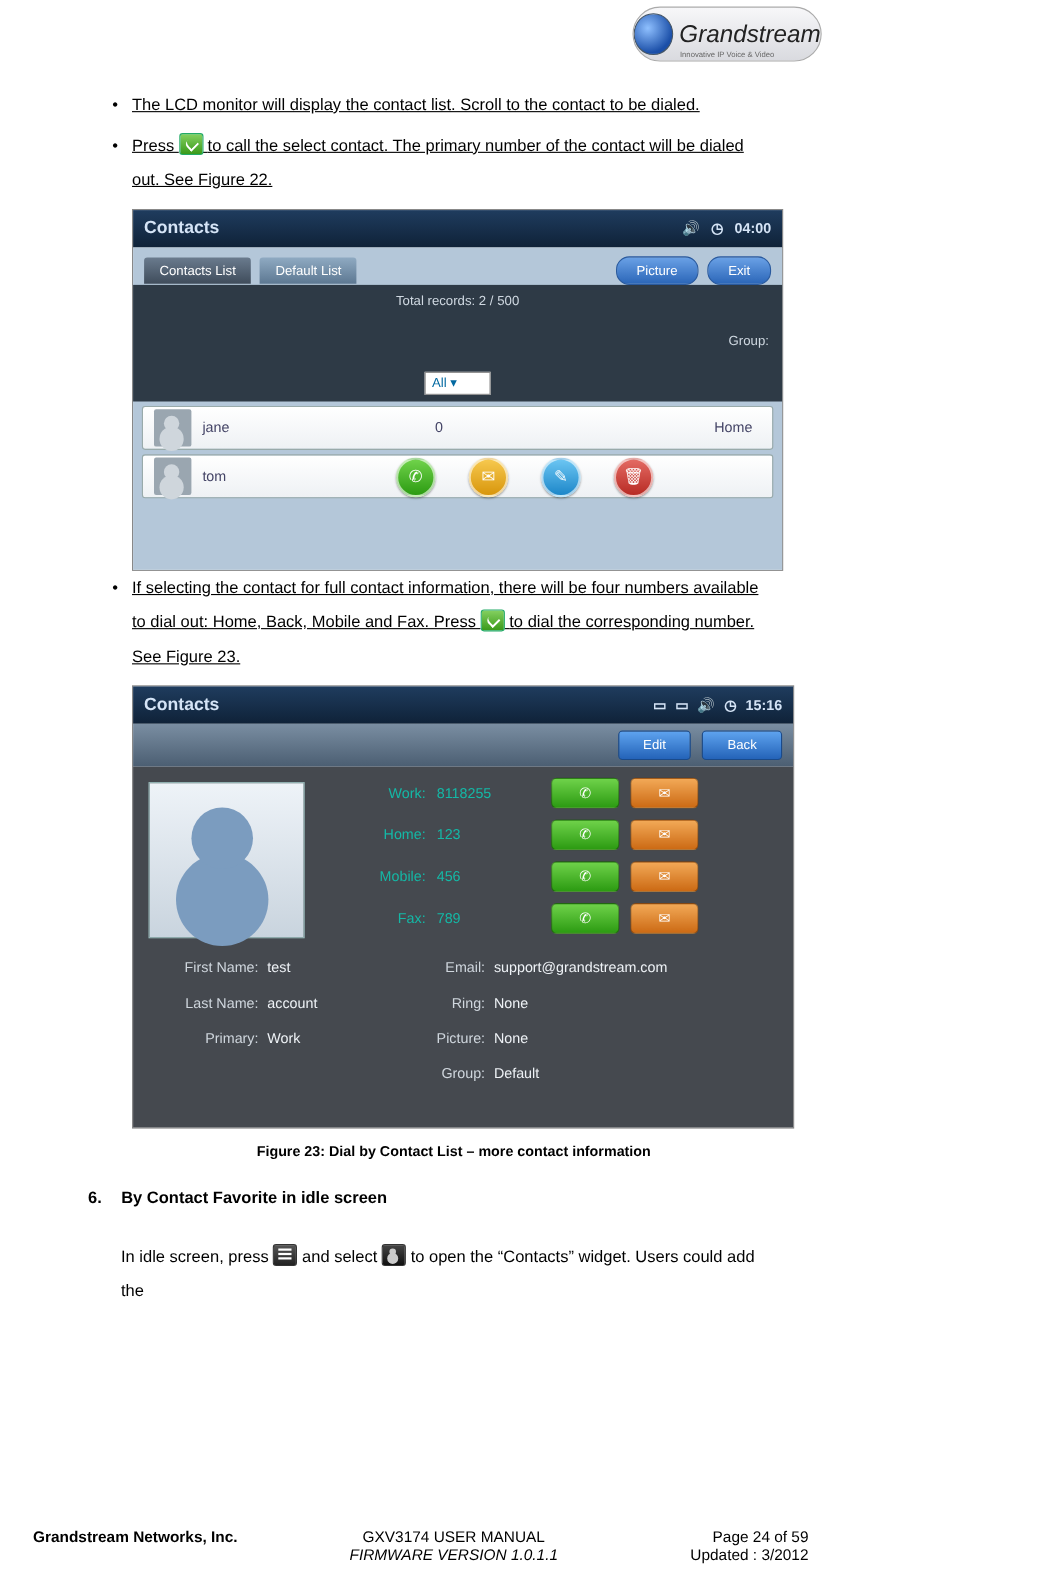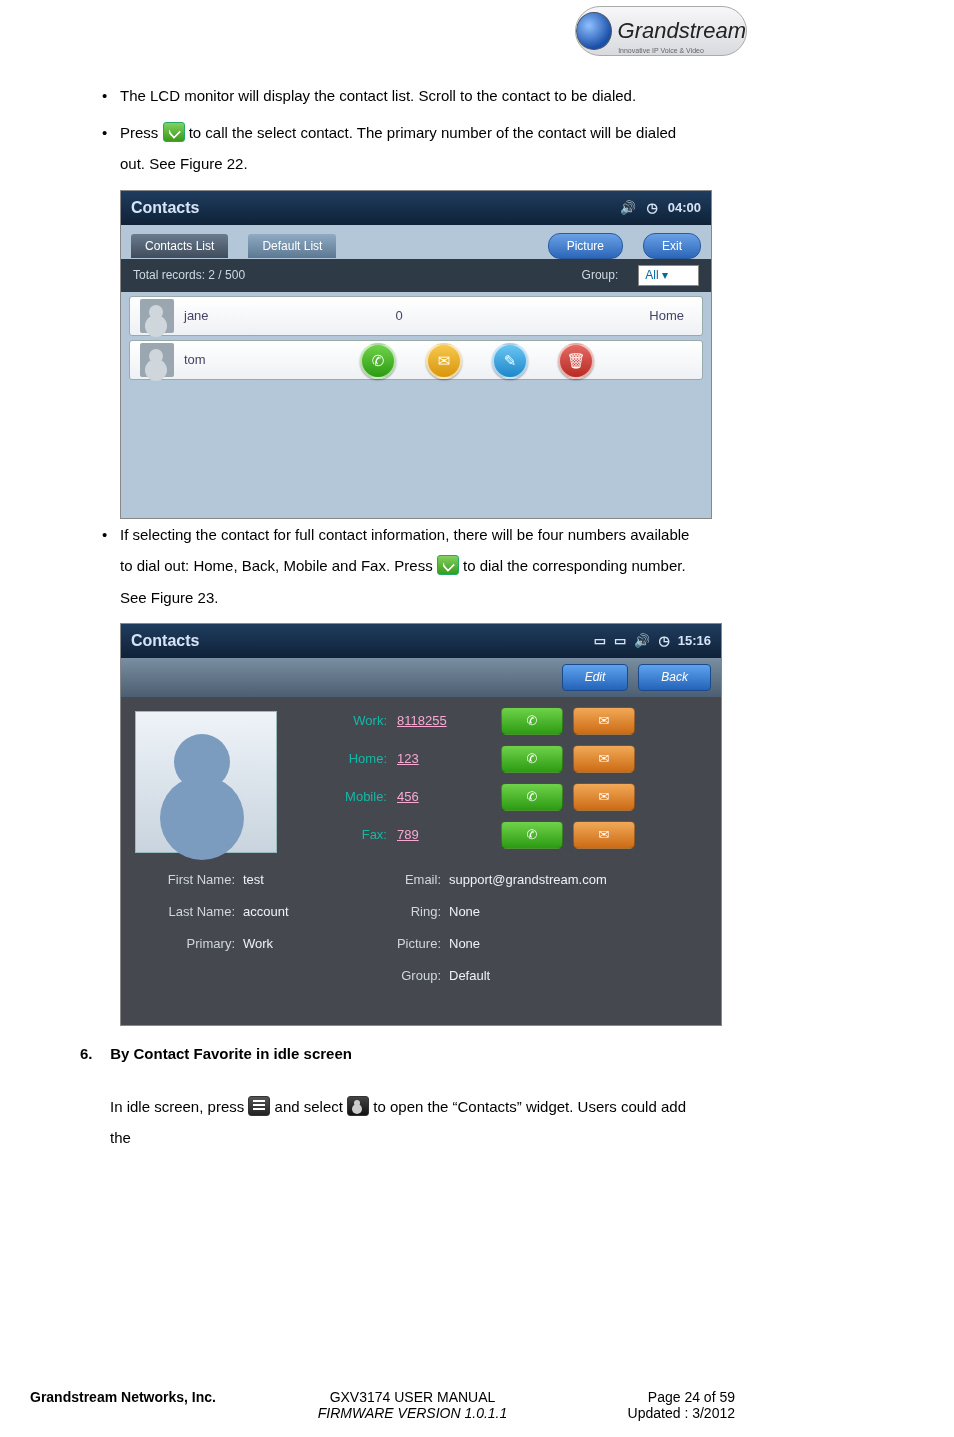--- a/index.html
+++ b/index.html
@@ -52,20 +52,21 @@
 
   .content {
     margin-top: 66px;
     padding: 0 30px 0 90px;
     line-height: 1.38;
   }
   .bullet-row {
     position: relative;
     margin: 0 0 10px 0;
     padding-left: 0;
+    text-decoration: underline;
   }
   .bullet-row::before {
     content: "•";
     position: absolute;
     left: -18px;
     top: 0;
     font-size: 15px;
   }
   .para { margin: 0 0 24px 0; }
   .spaced { line-height: 2.1; }
@@ -124,36 +125,36 @@
     background: linear-gradient(#1f3c5e,#0f2238);
     color:#d5e4f6;
     font-weight:bold;
     padding:6px 10px;
     display:flex; align-items:center; justify-content:space-between;
     font-size:16px;
   }
   .f22 .titlebar .icons { font-size:13px; display:flex; gap:10px; align-items:center;}
   .f22 .contentarea { background:#b4c7d9; height:293px; position:relative; }
   .f22 .tablayer {
-    display:flex; align-items:center; padding:8px 10px 0 10px; gap:20px;border-radius:11px;
+    display:flex; align-items:center; padding:8px 10px 0 10px; gap:8px;border-radius:11px;
   }
   .f22 .tab {
     padding:4px 14px; border-radius:3px 3px 0 0; font-size:12px;
     background:linear-gradient(#6a7b8e,#3f4c5b); color:#fff;
   }
   .f22 .tab.active { background:linear-gradient(#8faac2,#5d7892); }
   .f22 .tablayer .spacer { flex:1; }
   .f22 .pill {
     background: linear-gradient(#6aa1e6,#2b66b8);
     color:#fff; font-size:12px; padding:4px 18px; border-radius:12px;
     border:1px solid #2a5a9e;
   }
   .f22 .greybar {
     background:#2e3a46; color:#cfd8e1; font-size:12px; padding:6px 12px;
-    display:flex; align-items:center; gap:20px;
+    display:flex; align-items:center; gap:20px;flex-direction:column;
   }
   .f22 .greybar .gsel {
     background:#fff; color:#0369a1; padding:1px 30px 1px 6px; font-size:12px;
     border:1px solid #888;
   }
   .f22 .row {
     display:flex; align-items:center; background:linear-gradient(#fff,#eef1f4);
     border:1px solid #9aa; margin:4px 8px; border-radius:3px; height:38px;
     font-size:13px; color:#446; position:relative;
   }
@@ -193,21 +194,21 @@
     display:flex; align-items:center; justify-content:space-between;
     font-size:16px;
   }
   .f23 .titlebar .icons{ font-size:13px; display:flex; gap:8px; align-items:center;}
   .f23 .bar2 {
     background: linear-gradient(#7a8ea2,#4b5e72);
     padding:6px 10px; display:flex; justify-content:flex-end; gap:10px;
   }
   .f23 .bar2 .pill {
     background:linear-gradient(#5ea3ef,#2463b8); color:#fff;
-    padding:4px 22px; font-size:12px; border-radius:4px; border:1px solid #1a4a8a;font-style:italic;
+    padding:4px 22px; font-size:12px; border-radius:4px; border:1px solid #1a4a8a;
   }
   .f23 .body {
     background:#45494f; color:#d9dde2; height:310px; padding:12px 14px 6px 14px;
     font-size:13px; position:relative;
   }
   .f23 .photo {
     width:140px; height:140px; background:linear-gradient(#eef3f8,#c9d4de);
     border:1px solid #9bb; position:absolute; left:14px; top:14px;
   }
   .f23 .photo::after{
@@ -215,21 +216,21 @@
     border-radius:50%; background:#7b9cbf;
     box-shadow: 0 56px 0 14px #7b9cbf;
   }
   .f23 .numgrid {
     position:absolute; left:210px; top:10px;
   }
   .f23 .numgrid .nrow{
     display:flex; align-items:center; margin-bottom:10px; gap:10px;
   }
   .f23 .numgrid .lbl{ width:56px; text-align:right; color:#14b8a6;}
-  .f23 .numgrid .val{ width:94px; color:#f9a8d4;text-decoration:underline;}
+  .f23 .numgrid .val{ width:94px; color:#14b8a6;}
   .rbtn {
     width:60px; height:26px; border-radius:5px; display:flex; align-items:center; justify-content:center;
     color:#fff; border:1px solid rgba(0,0,0,.3);
   }
   .rbtn.g{ background:linear-gradient(#6fd24a,#2c9b12);}
   .rbtn.o{ background:linear-gradient(#f2a957,#cc6a14);}
 
   .f23 .info {
     position:absolute; left:14px; top:174px; right:14px;
     display:grid; grid-template-columns: 100px 110px 80px 1fr;
@@ -392,20 +393,21 @@
           <span class="k">Picture:</span>
           <span class="v">None</span>
 
           <span class="k"></span>
             <span class="v"></span>
           <span class="k">Group:</span>
           <span class="v">Default</span>
         </div>
       </div>
     </div>
+    <div class="fig-caption">Figure 23: Dial by Contact List – more contact information</div>
 
     <div class="sec-heading">
       <span class="num">6.</span>
       <span>By Contact Favorite in idle screen</span>
     </div>
 
     <p class="para spaced" style="margin-left:-10px">
       <span>In idle screen, press </span>
       <span class="inline-icon menu"></span>
       <span> and select </span>

